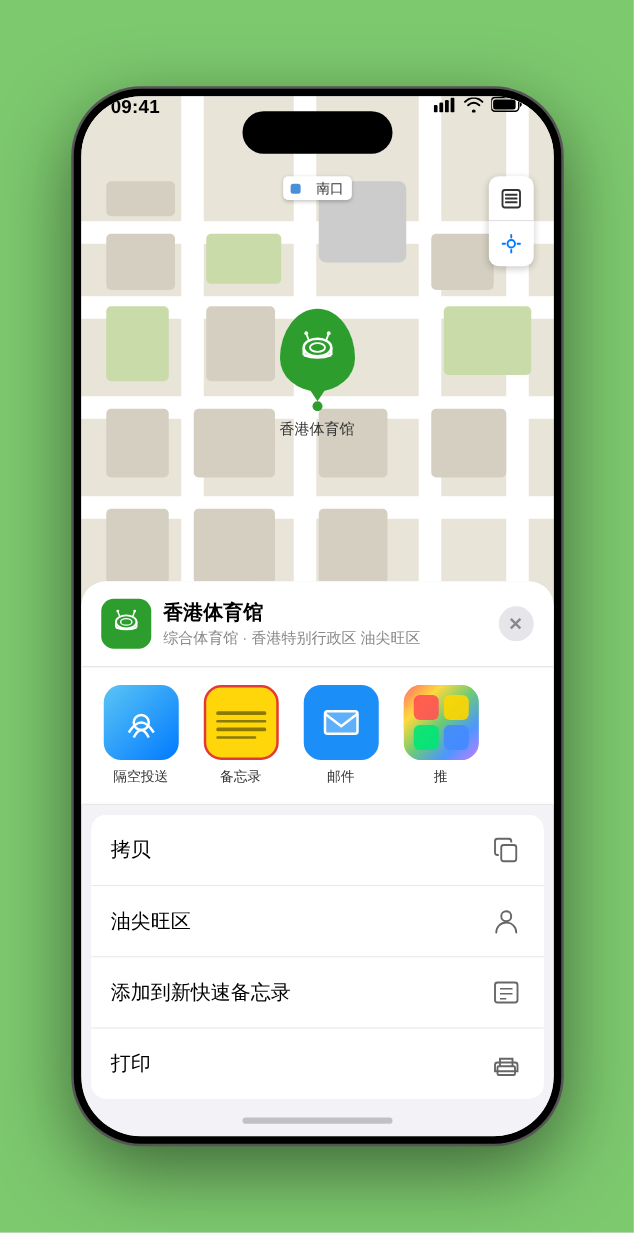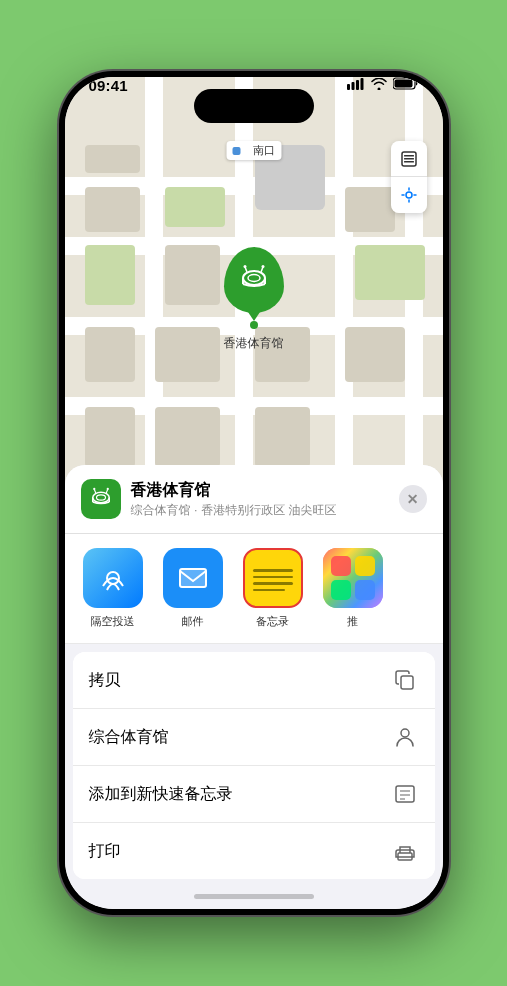--- a/index.html
+++ b/index.html
@@ -546,40 +546,40 @@
               <circle cx="16" cy="16" r="6" stroke="#fff" stroke-width="2"></circle>
               <path d="M6 24 Q16 8 26 24" stroke="#fff" stroke-width="2" fill="none"></path>
               <path d="M10 28 Q16 16 22 28" stroke="#fff" stroke-width="2" fill="none"></path>
             </svg>
           </div>
           <span class="share-label">隔空投送</span>
         </div>
 
 
         <div class="share-item">
-          <div class="share-icon mail">
-            <svg width="32" height="32" viewBox="0 0 32 32" fill="none">
-              <rect x="3" y="7" width="26" height="18" rx="2" fill="#fff" opacity="0.3"></rect>
-              <rect x="3" y="7" width="26" height="18" rx="2" stroke="#fff" stroke-width="2"></rect>
-              <path d="M3 9 L16 19 L29 9" stroke="#fff" stroke-width="2"></path>
-            </svg>
-          </div>
-          <span class="share-label">邮件</span>
-        </div>
-
-        <div class="share-item">
           <div class="share-icon notes" style="background:#ffd60a;position:relative;overflow:visible;border:2.5px solid #e53935;">
             <div class="notes-lines" style="width:100%;padding:10px 8px 6px;">
               <div class="notes-line" style="width:100%;height:2.5px;background:#8a7a00;border-radius:2px;"></div>
               <div class="notes-line" style="width:100%;height:2.5px;background:#8a7a00;border-radius:2px;"></div>
               <div class="notes-line" style="width:100%;height:2.5px;background:#8a7a00;border-radius:2px;"></div>
               <div class="notes-line" style="width:80%;height:2.5px;background:#8a7a00;border-radius:2px;"></div>
             </div>
           </div>
           <span class="share-label">备忘录</span>
+        </div>
+
+        <div class="share-item">
+          <div class="share-icon mail">
+            <svg width="32" height="32" viewBox="0 0 32 32" fill="none">
+              <rect x="3" y="7" width="26" height="18" rx="2" fill="#fff" opacity="0.3"></rect>
+              <rect x="3" y="7" width="26" height="18" rx="2" stroke="#fff" stroke-width="2"></rect>
+              <path d="M3 9 L16 19 L29 9" stroke="#fff" stroke-width="2"></path>
+            </svg>
+          </div>
+          <span class="share-label">邮件</span>
         </div>
 
         <div class="share-item">
           <div class="share-icon more" style="position:relative;overflow:hidden;border-radius:14px;">
             <svg width="60" height="60" viewBox="0 0 60 60">
               <defs>
                 <linearGradient id="mgr" x1="0" y1="0" x2="1" y2="1">
                   <stop offset="0%" stop-color="#ff6b6b"></stop>
                   <stop offset="25%" stop-color="#ffd93d"></stop>
                   <stop offset="50%" stop-color="#6bcb77"></stop>
@@ -605,21 +605,21 @@
           <span class="action-label">拷贝</span>
           <div class="action-icon">
             <svg width="22" height="22" viewBox="0 0 22 22" fill="none">
               <rect x="7" y="7" width="12" height="13" rx="2" stroke="#666" stroke-width="1.5"></rect>
               <path d="M5 15H4a2 2 0 0 1-2-2V4a2 2 0 0 1 2-2h9a2 2 0 0 1 2 2v1" stroke="#666" stroke-width="1.5"></path>
             </svg>
           </div>
         </div>
 
         <div class="action-item">
-          <span class="action-label">综合体育馆</span>
+          <span class="action-label">油尖旺区</span>
           <div class="action-icon">
             <svg width="22" height="22" viewBox="0 0 22 22" fill="none">
               <circle cx="11" cy="7" r="4" stroke="#666" stroke-width="1.5"></circle>
               <path d="M3 20c0-4.4 3.6-8 8-8s8 3.6 8 8" stroke="#666" stroke-width="1.5" stroke-linecap="round"></path>
             </svg>
           </div>
         </div>
 
 
         <div class="action-item">

